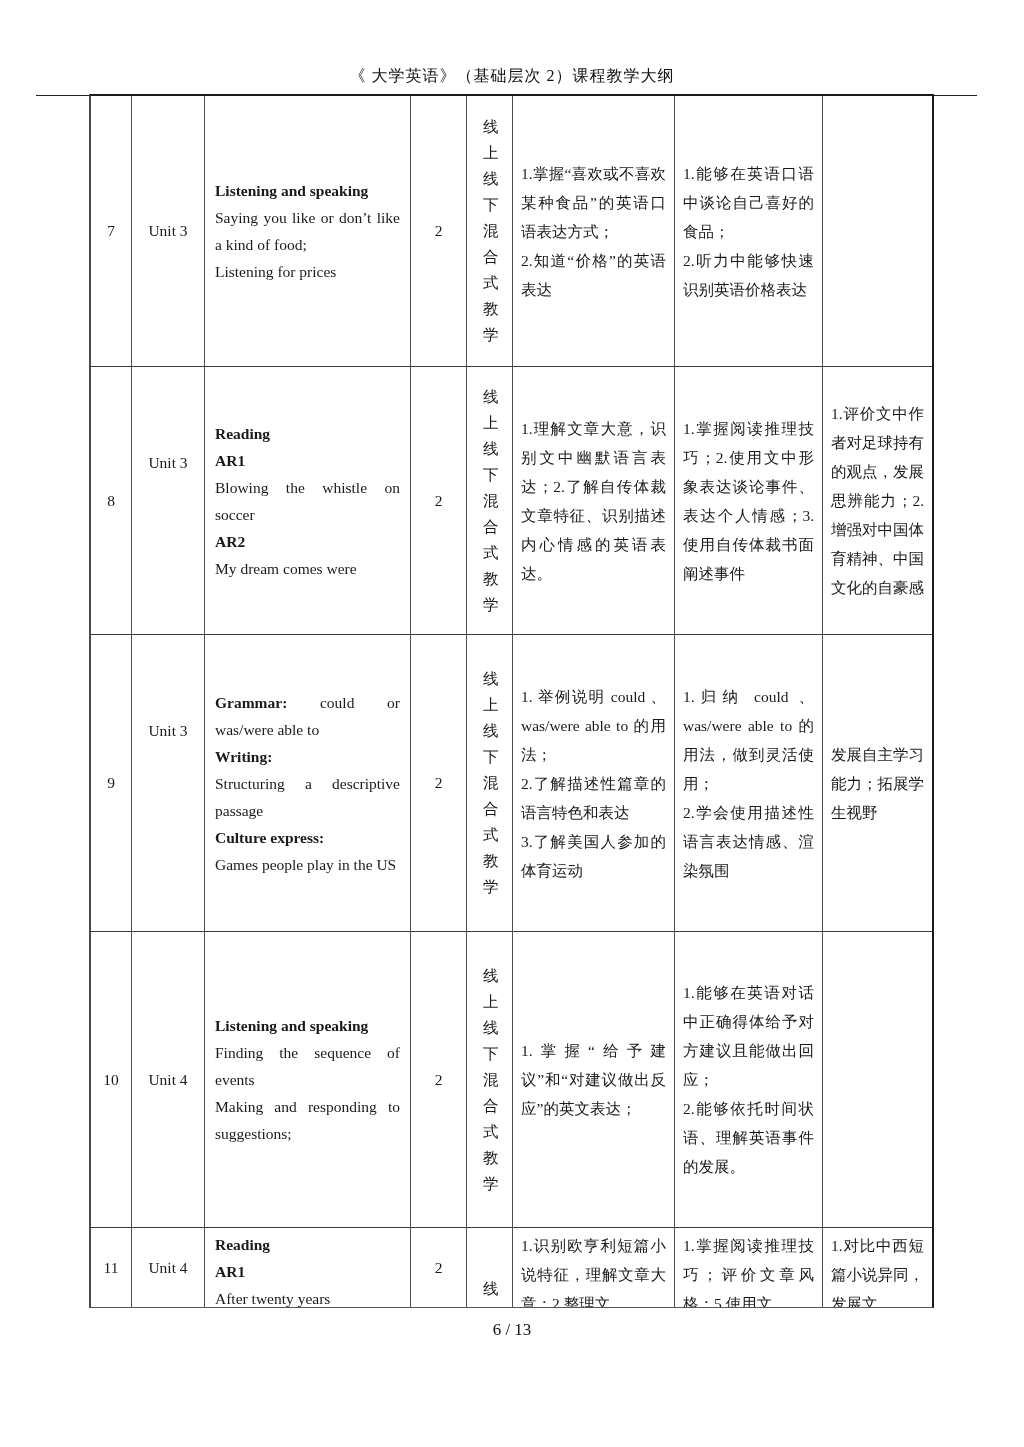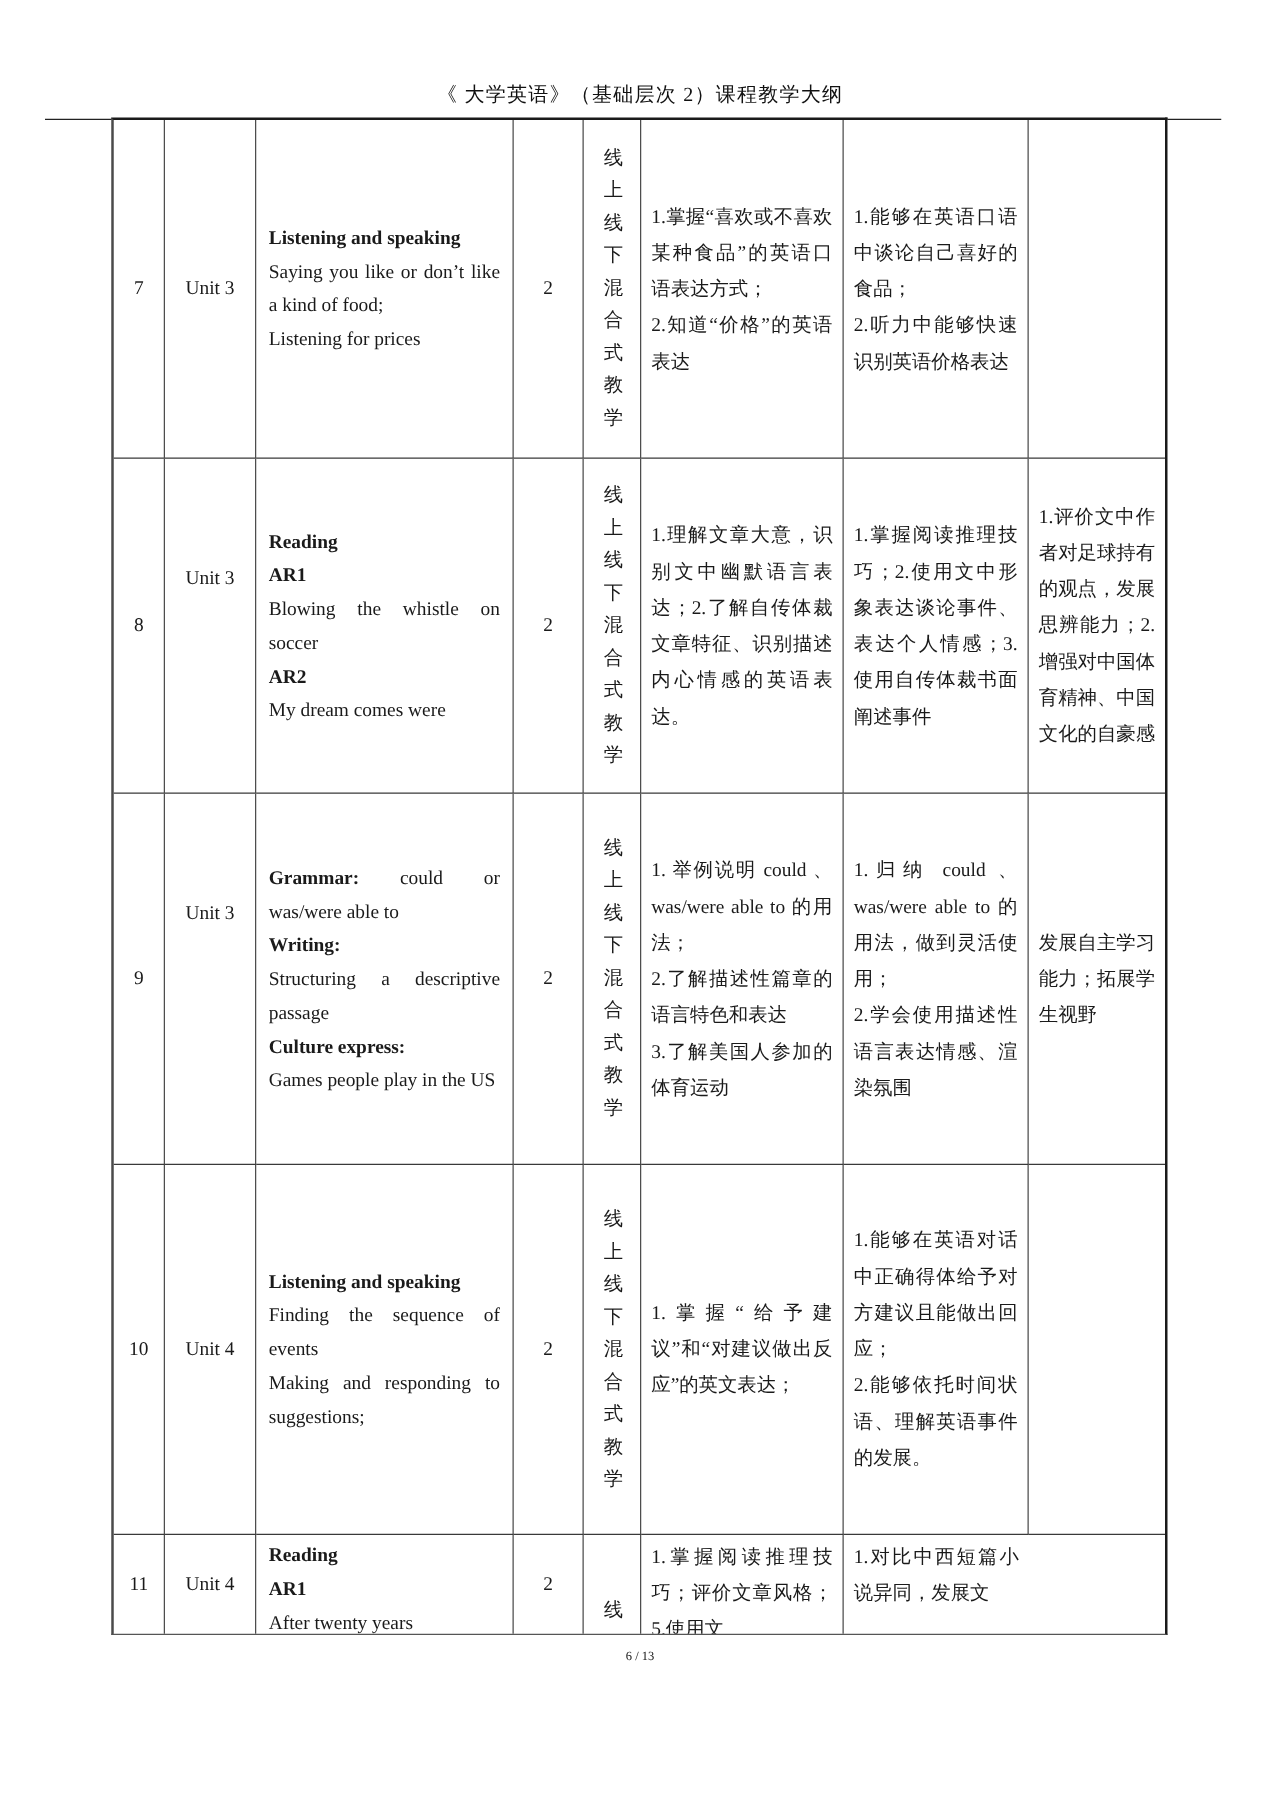--- a/index.html
+++ b/index.html
@@ -68,21 +68,21 @@
     line-height: 26px;
     font-size: 15.5px;
   }
   .bottom .vtext { padding-bottom: 5px; }
   .shift38 { transform: translateY(-38px); }
   .shift52 { transform: translateY(-52px); }
   .footer {
     position: absolute;
     top: 1320px; left: 0; right: 0;
     text-align: center;
-    font-size: 10px;
+    font-size: 17px;
     color: #111;
   }
 </style>
 </head>
 <body>
 
 <div class="page">
 
   <div class="header-title">《 大学英语》（基础层次 2）课程教学大纲</div>
   <div class="header-rule"></div>
@@ -252,20 +252,25 @@
       </div>
     </div>
     <div class="cell lr">
         <div>2</div>
       </div>
     <div class="cell bottom lr">
         <div class="vtext">线</div>
       </div>
     <div class="cell obj top lr">
       <div class="inner">
+        <div class="para">1.识别欧亨利短篇小说特征，理解文章大意；2.整理文</div>
+      </div>
+    </div>
+    <div class="cell obj top lr">
+      <div class="inner">
         <div class="para">1.掌握阅读推理技巧；评价文章风格；5.使用文</div>
       </div>
     </div>
     <div class="cell obj top lc lr">
       <div class="inner">
         <div class="para">1.对比中西短篇小说异同，发展文</div>
       </div>
     </div>
 
   </div>

